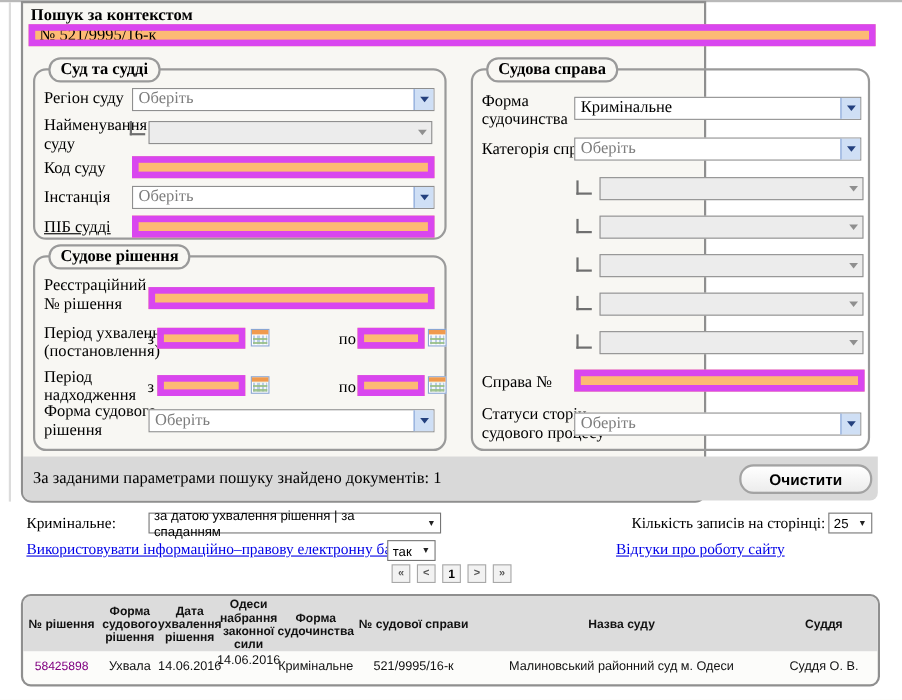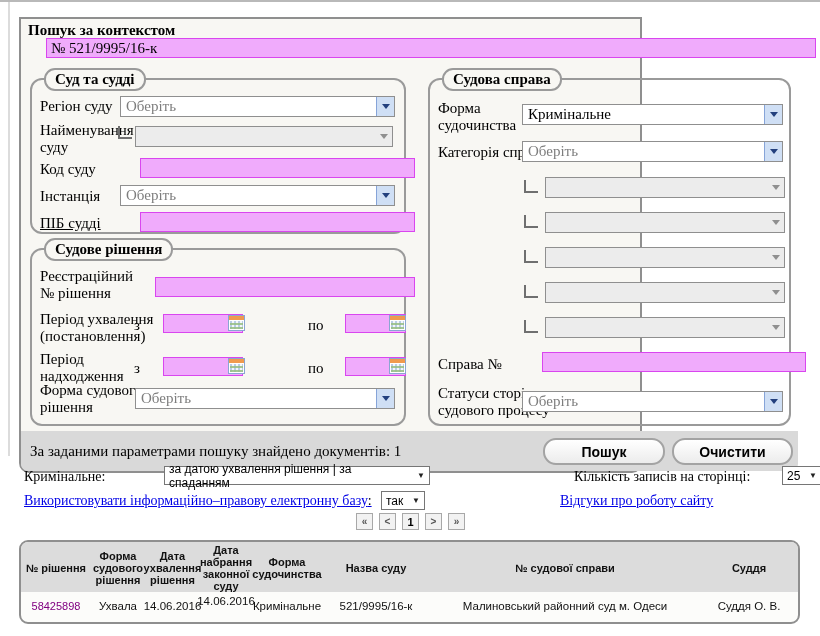--- a/index.html
+++ b/index.html
@@ -4,28 +4,28 @@
 <style>
   * { margin:0; padding:0; }
   body { background:#fff; }
   .screen { position:relative; width:820px; height:636px; background:#ffffff;
             font-family:"Liberation Serif", serif; overflow:hidden; }
 
   .topline  { position:absolute; left:0; top:0; width:820px; height:2px; background:#b9b9b9; }
   .leftline { position:absolute; left:8px; top:2px; width:2px; height:454px; background:#dcdcdc; }
 
   
-  .panel { position:absolute; left:19px; top:17px; width:623px; height:456px; box-sizing:border-box;
+  .panel { position:absolute; left:19px; top:1px; width:623px; height:456px; box-sizing:border-box;
            background:#f8f7f3; border:2px solid #8f8f8f; border-radius:0 0 10px 10px; }
 
   .flabel { position:absolute; font-size:15px; color:#000; line-height:1.15; }
   .b { font-weight:bold; }
 
-  .tinput { position:absolute; box-sizing:border-box; height:20px; border:1px solid #d946ef;
-            background:#f0abfc; font:15px "Liberation Serif", serif; padding:0 4px; color:#000;margin-left:20px; }
+  .tinput { position:absolute; box-sizing:border-box; height:20px; border:6px solid #d946ef;
+            background:#fdba74; font:15px "Liberation Serif", serif; padding:0 4px; color:#000; }
 
   .combo { position:absolute; box-sizing:border-box; height:21px; border:1px solid #8f8f8f;
            background:#fff; display:flex; align-items:stretch; cursor:pointer; }
   .combo .val { flex:1; padding:1px 5px 0; font-size:15px; color:#7d7d7d;
                 white-space:nowrap; overflow:hidden; }
   .combo .val.selected { color:#000; }
   .combo .arrow { width:17px; background:#cfdff5; border-left:1px solid #86a4d8;
                   display:flex; align-items:center; justify-content:center; }
   .combo .arrow i { width:0; height:0; border-left:4px solid transparent;
                     border-right:4px solid transparent; border-top:5px solid #23407e; }
@@ -57,21 +57,21 @@
          background:linear-gradient(#ffffff,#ececec);
          font:bold 14px "Liberation Sans", sans-serif; color:#000;
          display:flex; align-items:center; justify-content:center; cursor:pointer; }
 
   
   .opt-label { position:absolute; font-size:14px; color:#000; }
   .lnk { position:absolute; font-size:14px; color:#0000e6; text-decoration:underline; cursor:pointer; }
   .lnk .colon { color:#000; text-decoration:none; }
   .nsel { position:absolute; box-sizing:border-box; height:19px; border:1px solid #767676;
           background:#fff; font:12px "Liberation Sans", sans-serif; color:#000;
-          display:flex; align-items:center; padding:0 4px; cursor:pointer;margin-left:29px; }
+          display:flex; align-items:center; padding:0 4px; cursor:pointer; }
   .nsel .nar { margin-left:auto; font-size:8px; padding-left:7px; color:#222; }
 
   .pg { position:absolute; left:356px; top:513px; display:flex; gap:6px; }
   .pgbtn { width:17px; height:17px; box-sizing:border-box; border:1px solid #a8a8a8;
            background:#f2f2f2; font:bold 10px "Liberation Sans", sans-serif; color:#555;
            display:flex; align-items:center; justify-content:center; cursor:pointer; }
   .pgbtn.current { color:#000; font-size:11px; }
 
   
   .rtable { position:absolute; left:19px; top:540px; width:781px; height:84px; box-sizing:border-box;
@@ -230,21 +230,20 @@
       <div class="combo" style="left:92px; top:311px; width:261px;">
         <span class="val">Оберіть</span>
         <span class="arrow">
             <i></i>
           </span>
       </div>
     </div>
 
     <div class="statusbar">
       <div class="status-text">За заданими параметрами пошуку знайдено документів: 1</div>
-      <div class="btn" style="left:522px; width:122px;">Пошук</div>
       <div class="btn" style="left:651px; width:121px;">Очистити</div>
     </div>
   </div>
 
   <div class="opt-label" style="left:24px; top:469px;">Кримінальне:</div>
   <div class="nsel" style="left:135px; top:466px; width:266px;">
     <span>за датою ухвалення рішення | за спаданням</span>
     <span class="nar">▼</span>
   </div>
   <div class="opt-label" style="left:560px; top:469px;margin-left:14px;">Кількість записів на сторінці:</div>
@@ -266,24 +265,24 @@
     <div class="pgbtn current">1</div>
     <div class="pgbtn">&gt;</div>
     <div class="pgbtn">»</div>
   </div>
 
   <div class="rtable">
     <div class="tgrid thead">
       <div class="th">№ рішення</div>
       <div class="th">Форма судового рішення</div>
       <div class="th">Дата ухвалення рішення</div>
-      <div class="th">Дата набрання законної суду</div>
+      <div class="th">Одеси набрання законної сили</div>
       <div class="th">Форма судочинства</div>
+      <div class="th">№ судової справи</div>
       <div class="th">Назва суду</div>
-      <div class="th">№ судової справи</div>
       <div class="th">Суддя</div>
     </div>
     <div class="tgrid trow">
       <div class="td">
           <span class="decision-link">58425898</span>
         </div>
       <div class="td">Ухвала</div>
       <div class="td">14.06.2016</div>
       <div class="td top">14.06.2016</div>
       <div class="td">Кримінальне</div>

